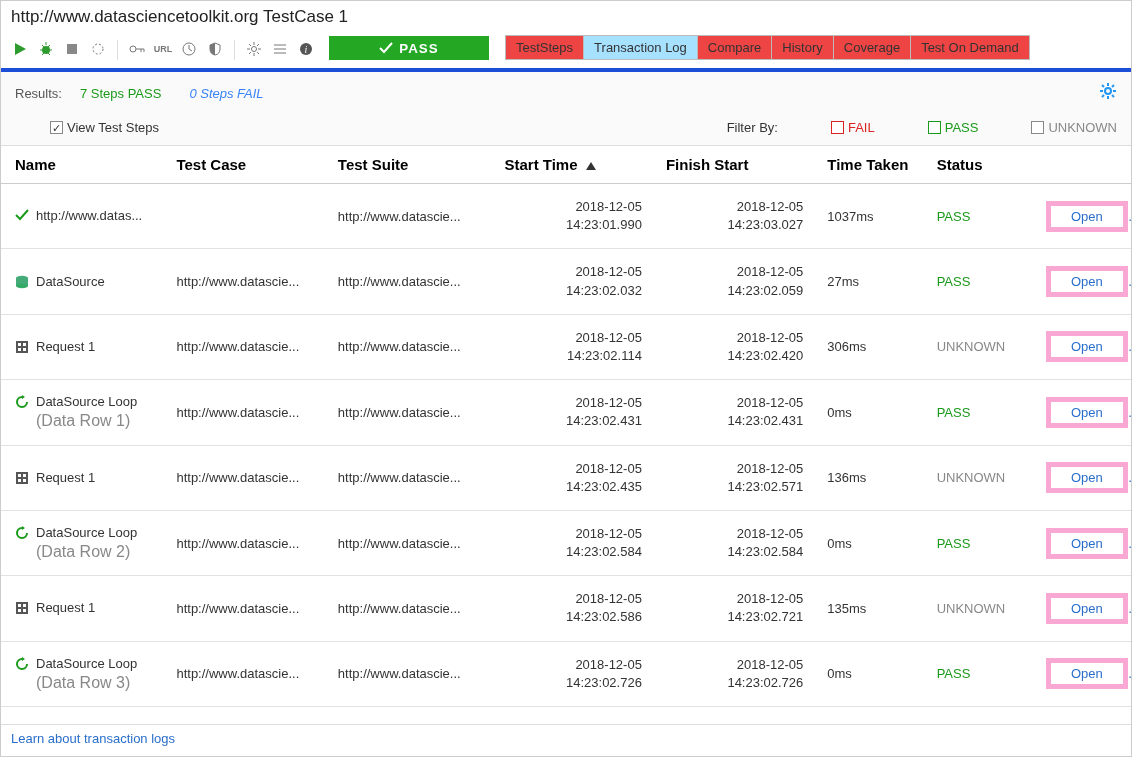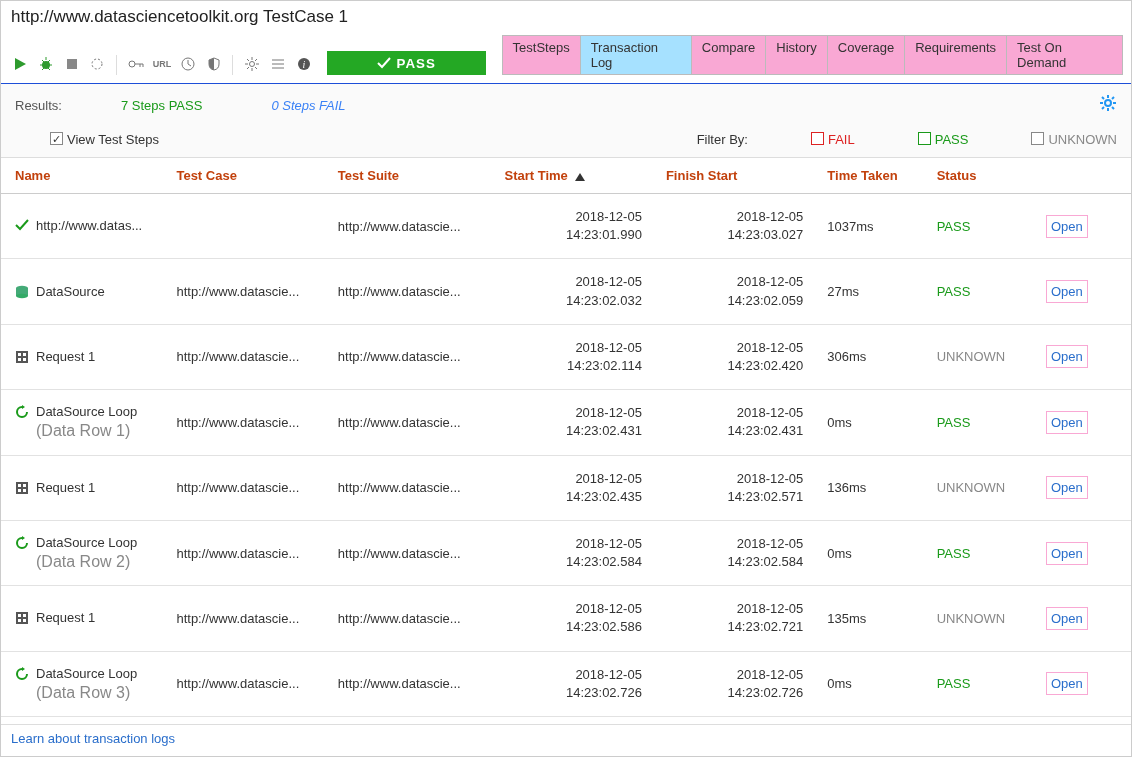--- a/index.html
+++ b/index.html
@@ -53,52 +53,51 @@
   .pass-btn svg { margin-right:6px; }
   .tabstrip {
     margin-left: 12px;
     display:flex;
     border:1px solid #bbb;
   }
   .tab {
     padding: 4px 10px;
     font-size:13px;
     border-right:1px solid #bbb;
-    background:#f9a8d4;
+    background:#ef4444;
     cursor:pointer;
   }
   .tab:last-child { border-right:none; }
   .tab.active {
     background:#a6e1ff;
   }
 
   
   .results-bar {
     display:flex;
     align-items:center;
     padding: 10px 14px 6px 14px;
     background:#fafafa;
-    border-top:1px solid #1d4ed8;
-    gap:41px;
+    border-top:4px solid #1d4ed8;
   }
   .results-bar .lbl { color:#555; margin-right:18px; }
   .pass-text { color:#1a9a1a; margin-right:28px;}
   .fail-text { color:#3b82f6;font-style:italic; }
   .gear-right { margin-left:auto; color:#2196f3; cursor:pointer; font-size:16px;}
 
   
   .filter-bar {
     display:flex;
     align-items:center;
     padding: 10px 14px 10px 14px;
     background:#fafafa;
     border-bottom:1px solid #ddd;
   }
-  .filter-bar label { display:flex; align-items:flex-start; gap:4px; font-size:13px;padding-left:35px;}
-  .filter-bar .right { margin-left:auto; display:flex; align-items:center; gap:28px;}
+  .filter-bar label { display:flex; align-items:center; gap:4px; font-size:13px;padding-left:35px;}
+  .filter-bar .right { margin-left:auto; display:flex; align-items:center; gap:18px;}
   .cb { width:13px; height:13px; border:1px solid #888; display:inline-block; background:#fff;}
   .cb.checked::after { content:"✓"; font-size:11px; line-height:11px; color:#333; position:relative; left:1px; top:-2px;}
   .flt-fail { color:#d22; border-color:#d22;}
   .flt-pass { color:#1a9a1a;}
   .flt-unknown { color:#888;}
 
   
   .table-wrap {
     flex:1;
     overflow:hidden;
@@ -107,45 +106,45 @@
   }
   .table-scroll {
     overflow-y:scroll;
     height:100%;
   }
   table { width:100%; border-collapse:collapse; table-layout:fixed;}
   th {
     text-align:left;
     font-weight:600;
     padding: 10px 10px 10px 14px;
-    font-size:13px;
-    color:#c2410c;
+    font-size:15px;
+    color:#000000;
     border-bottom:1px solid #ccc;
     background:#fff;
     position:sticky; top:0;
   }
   th.sort svg { margin-left:4px; vertical-align:middle;}
   td {
     padding: 14px 10px 14px 14px;
     border-bottom:1px solid #e2e2e2;
     font-size:13px;
     vertical-align:middle;
     overflow:hidden; text-overflow:ellipsis; white-space:nowrap;
   }
   td.namecell { white-space:normal; }
   td.timecell { line-height:1.4; white-space:normal;text-align:right;}
   .row-icon { width:15px; height:15px; display:inline-block; vertical-align:middle; margin-right:6px;}
   .subtext { color:#888; font-size:16px; display:block; margin-top:2px; margin-left:21px;}
   .st-pass { color:#1a9a1a; font-weight:500;}
   .st-unknown { color:#888;}
   .open-btn {
-    border:1px solid #f9a8d4;
+    border:5px solid #f9a8d4;
     color:#2a6ecb;
     background:#fff;
-    padding:3px 4px;
+    padding:3px 20px;
     cursor:pointer;
     font-size:13px;
   }
   .col-name { width:155px;}
   .col-tc   { width:155px;}
   .col-ts   { width:160px;}
   .col-st   { width:155px;}
   .col-ft   { width:155px;}
   .col-tt   { width:105px;}
   .col-stat { width:105px;}
@@ -255,21 +254,20 @@
       </svg>
     <span>PASS</span>
   </button>
 
   <div class="tabstrip" id="tabs">
       <div class="tab">TestSteps</div>
       <div class="tab active">Transaction Log</div>
       <div class="tab">Compare</div>
       <div class="tab">History</div>
       <div class="tab">Coverage</div>
-      <div class="tab">Requirements</div>
       <div class="tab">Test On Demand</div>
     </div>
 </div>
 
 <div class="results-bar">
   <span class="lbl">Results:</span>
   <span class="pass-text">7 Steps PASS</span>
   <span class="fail-text">0 Steps FAIL</span>
   <span class="gear-right">
     <svg width="18" height="18">

